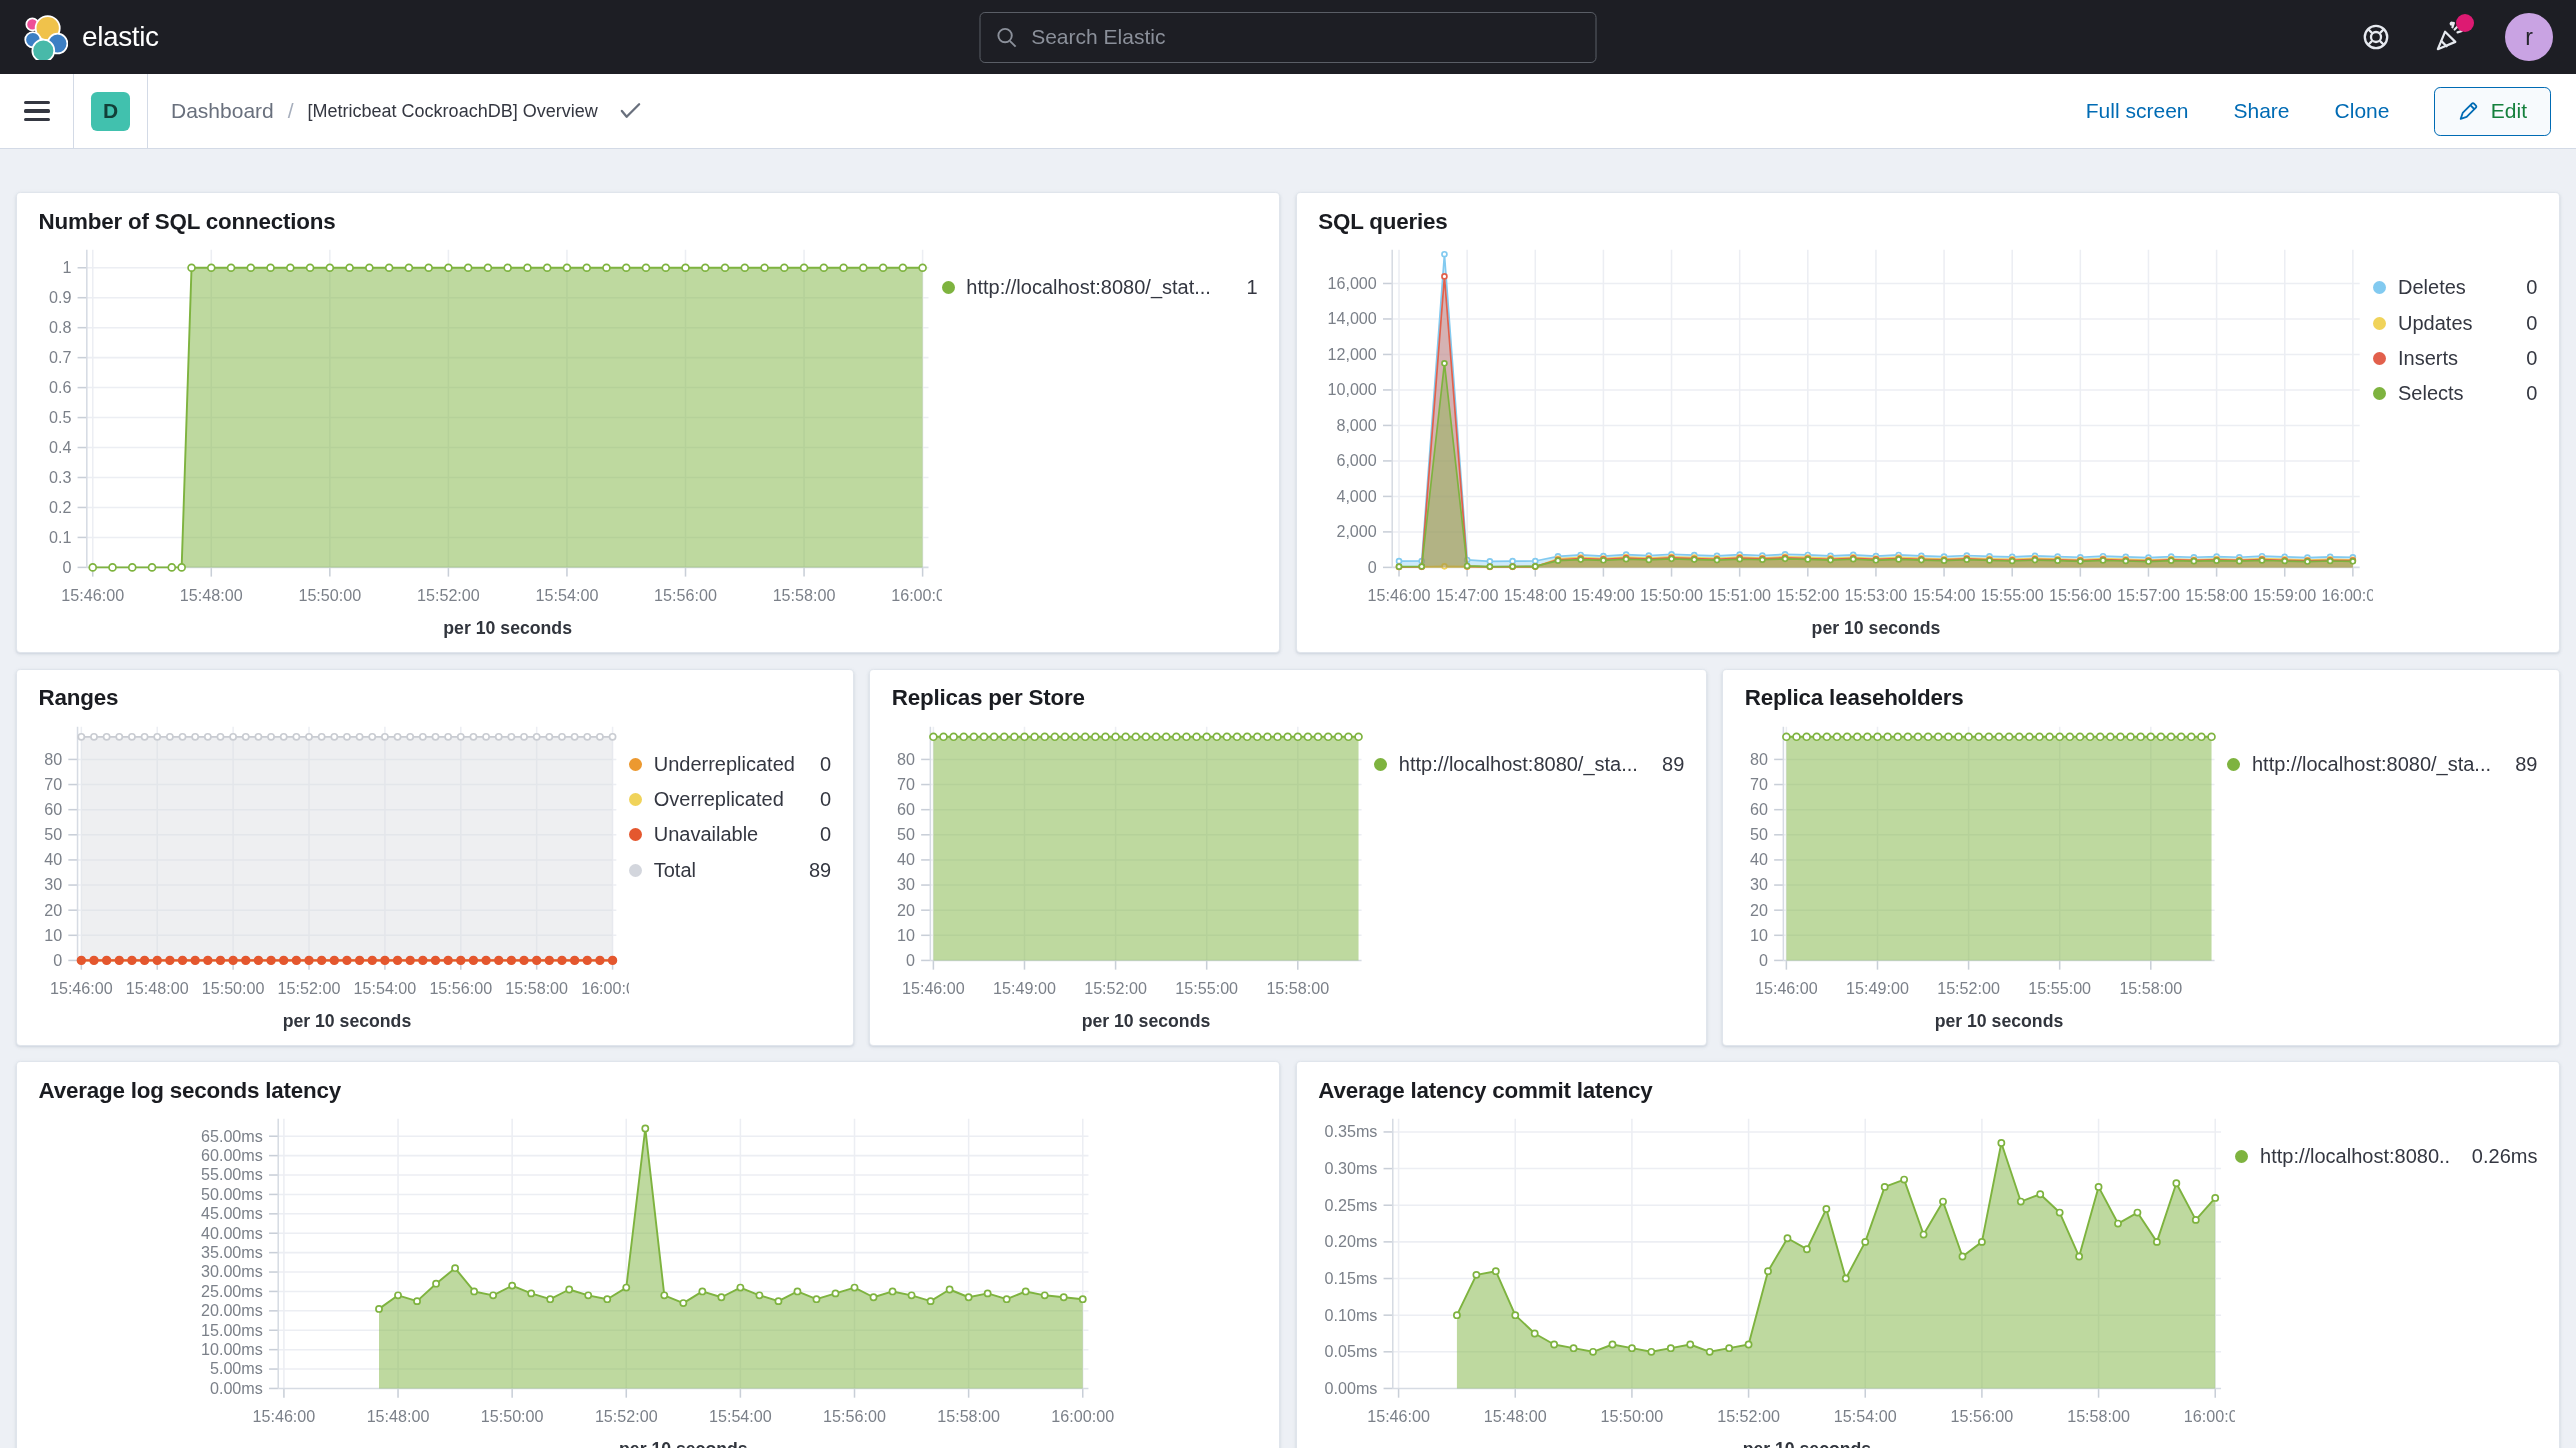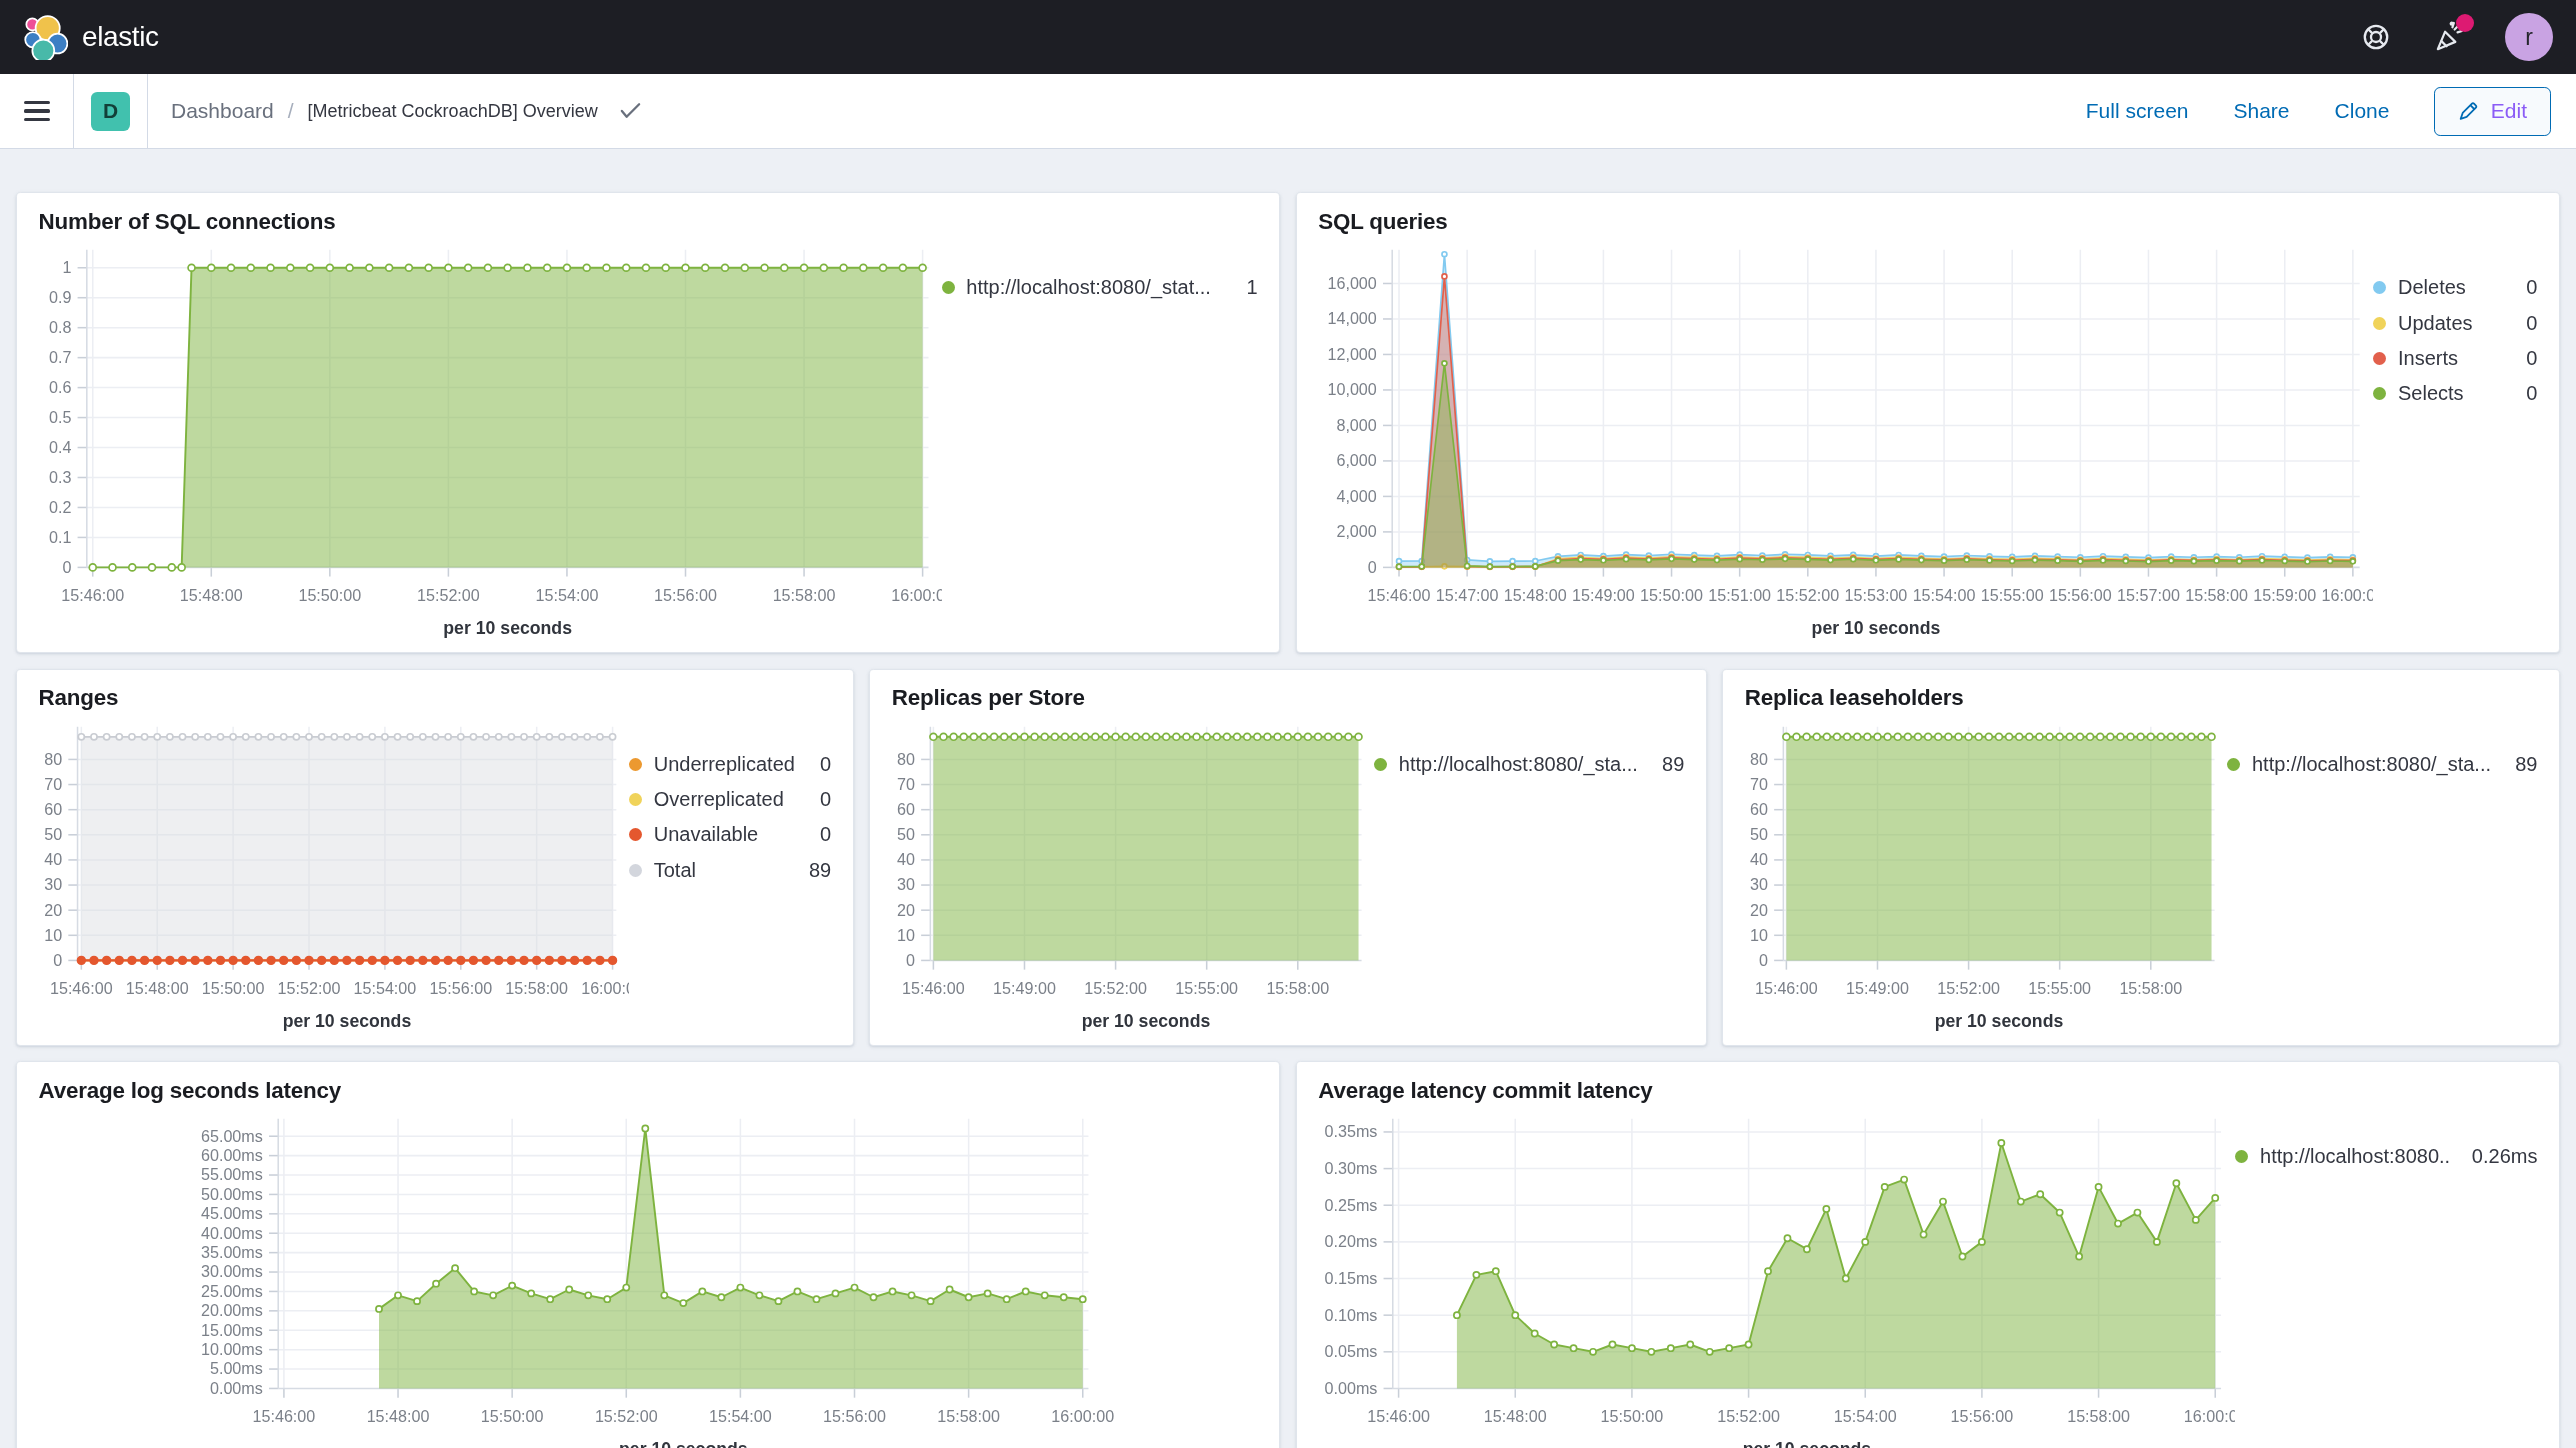--- a/index.html
+++ b/index.html
@@ -30,21 +30,21 @@
   .badge-cell { width:74px; height:100%; display:flex; align-items:center; justify-content:center; border-right:0.8px solid #d3dae6; }
   .dash-badge { width:39px; height:39px; border-radius:6.2px; background:#41c1ae; color:#123f38;
     display:flex; align-items:center; justify-content:center; font-size:21px; font-weight:700; cursor:pointer; }
   .breadcrumb { display:flex; align-items:center; gap:14px; padding-left:23px; }
   .crumb-root { color:#69707d; font-size:21px; cursor:pointer; }
   .crumb-sep { color:#a6aebc; font-size:21px; }
   .crumb-title { color:#343741; font-size:18px; font-weight:500; }
   .nav-actions { margin-left:auto; display:flex; align-items:center; gap:45px; padding-right:25px; }
   .nav-link { color:#006bb4; font-size:21px; cursor:pointer; }
   .edit-btn { display:flex; align-items:center; gap:10.8px; height:49px; padding:0 23px;
-    border:1.5px solid #006bb4; border-radius:6.2px; color:#8b5cf6; font-size:21px; font-weight:500;
+    border:1.5px solid #006bb4; border-radius:6.2px; color:#15803d; font-size:21px; font-weight:500;
     background:rgba(0,107,180,0.03); cursor:pointer; }
 
   
   .dashboard { padding:15.4px 16px 0 16px; display:flex; flex-direction:column; gap:15.4px;margin-top:28px; }
   .row { display:flex; gap:15.4px; }
   .panel { flex:1 1 0; background:#ffffff; border:0.8px solid #e0e5ec; border-radius:4.6px;
     box-shadow:0 1.5px 2.3px -0.8px rgba(152,162,179,.25), 0 0.8px 4.6px -1.5px rgba(152,162,179,.25);
     padding:15.4px 21.6px 10.8px 21.6px; display:flex; flex-direction:column; }
   .row1 .panel { height:461px; }
   .row2 .panel { height:377px; }
@@ -68,20 +68,27 @@
     <svg width="45" height="46" viewBox="0 0 40 42">
       <circle cx="8" cy="9.5" r="5.5" fill="#ee5097" stroke="#fff" stroke-width="1.6"></circle>
       <circle cx="22" cy="13" r="11" fill="#f0c24b" stroke="#fff" stroke-width="1.6"></circle>
       <circle cx="8.5" cy="23.5" r="7" fill="#3c7fc4" stroke="#fff" stroke-width="1.6"></circle>
       <circle cx="31" cy="27" r="9" fill="#3c7fc4" stroke="#fff" stroke-width="1.6"></circle>
       <circle cx="18" cy="33.5" r="10" fill="#48b9a9" stroke="#fff" stroke-width="1.6"></circle>
     </svg>
     <span class="brand-name">elastic</span>
   </div>
 
+  <div class="search-box">
+    <svg width="23" height="23" viewBox="0 0 24 24" fill="none" stroke="#8b909a" stroke-width="2">
+      <circle cx="10" cy="10" r="7"></circle>
+        <path d="M15.2 15.8 L21 21.5"></path>
+    </svg>
+    <input type="text" placeholder="Search Elastic" style="">
+  </div>
 
   <div class="top-right">
     <div class="icon-btn">
       <svg width="34" height="34" viewBox="0 0 44 44" fill="none" stroke="#e6e9ef" stroke-width="3">
         <circle cx="22" cy="22" r="14.5"></circle>
           <circle cx="22" cy="22" r="6.5"></circle>
         <path d="M12 12 L17 17 M32 12 L27 17 M12 32 L17 27 M32 32 L27 27"></path>
       </svg>
     </div>
     <div class="icon-btn">

